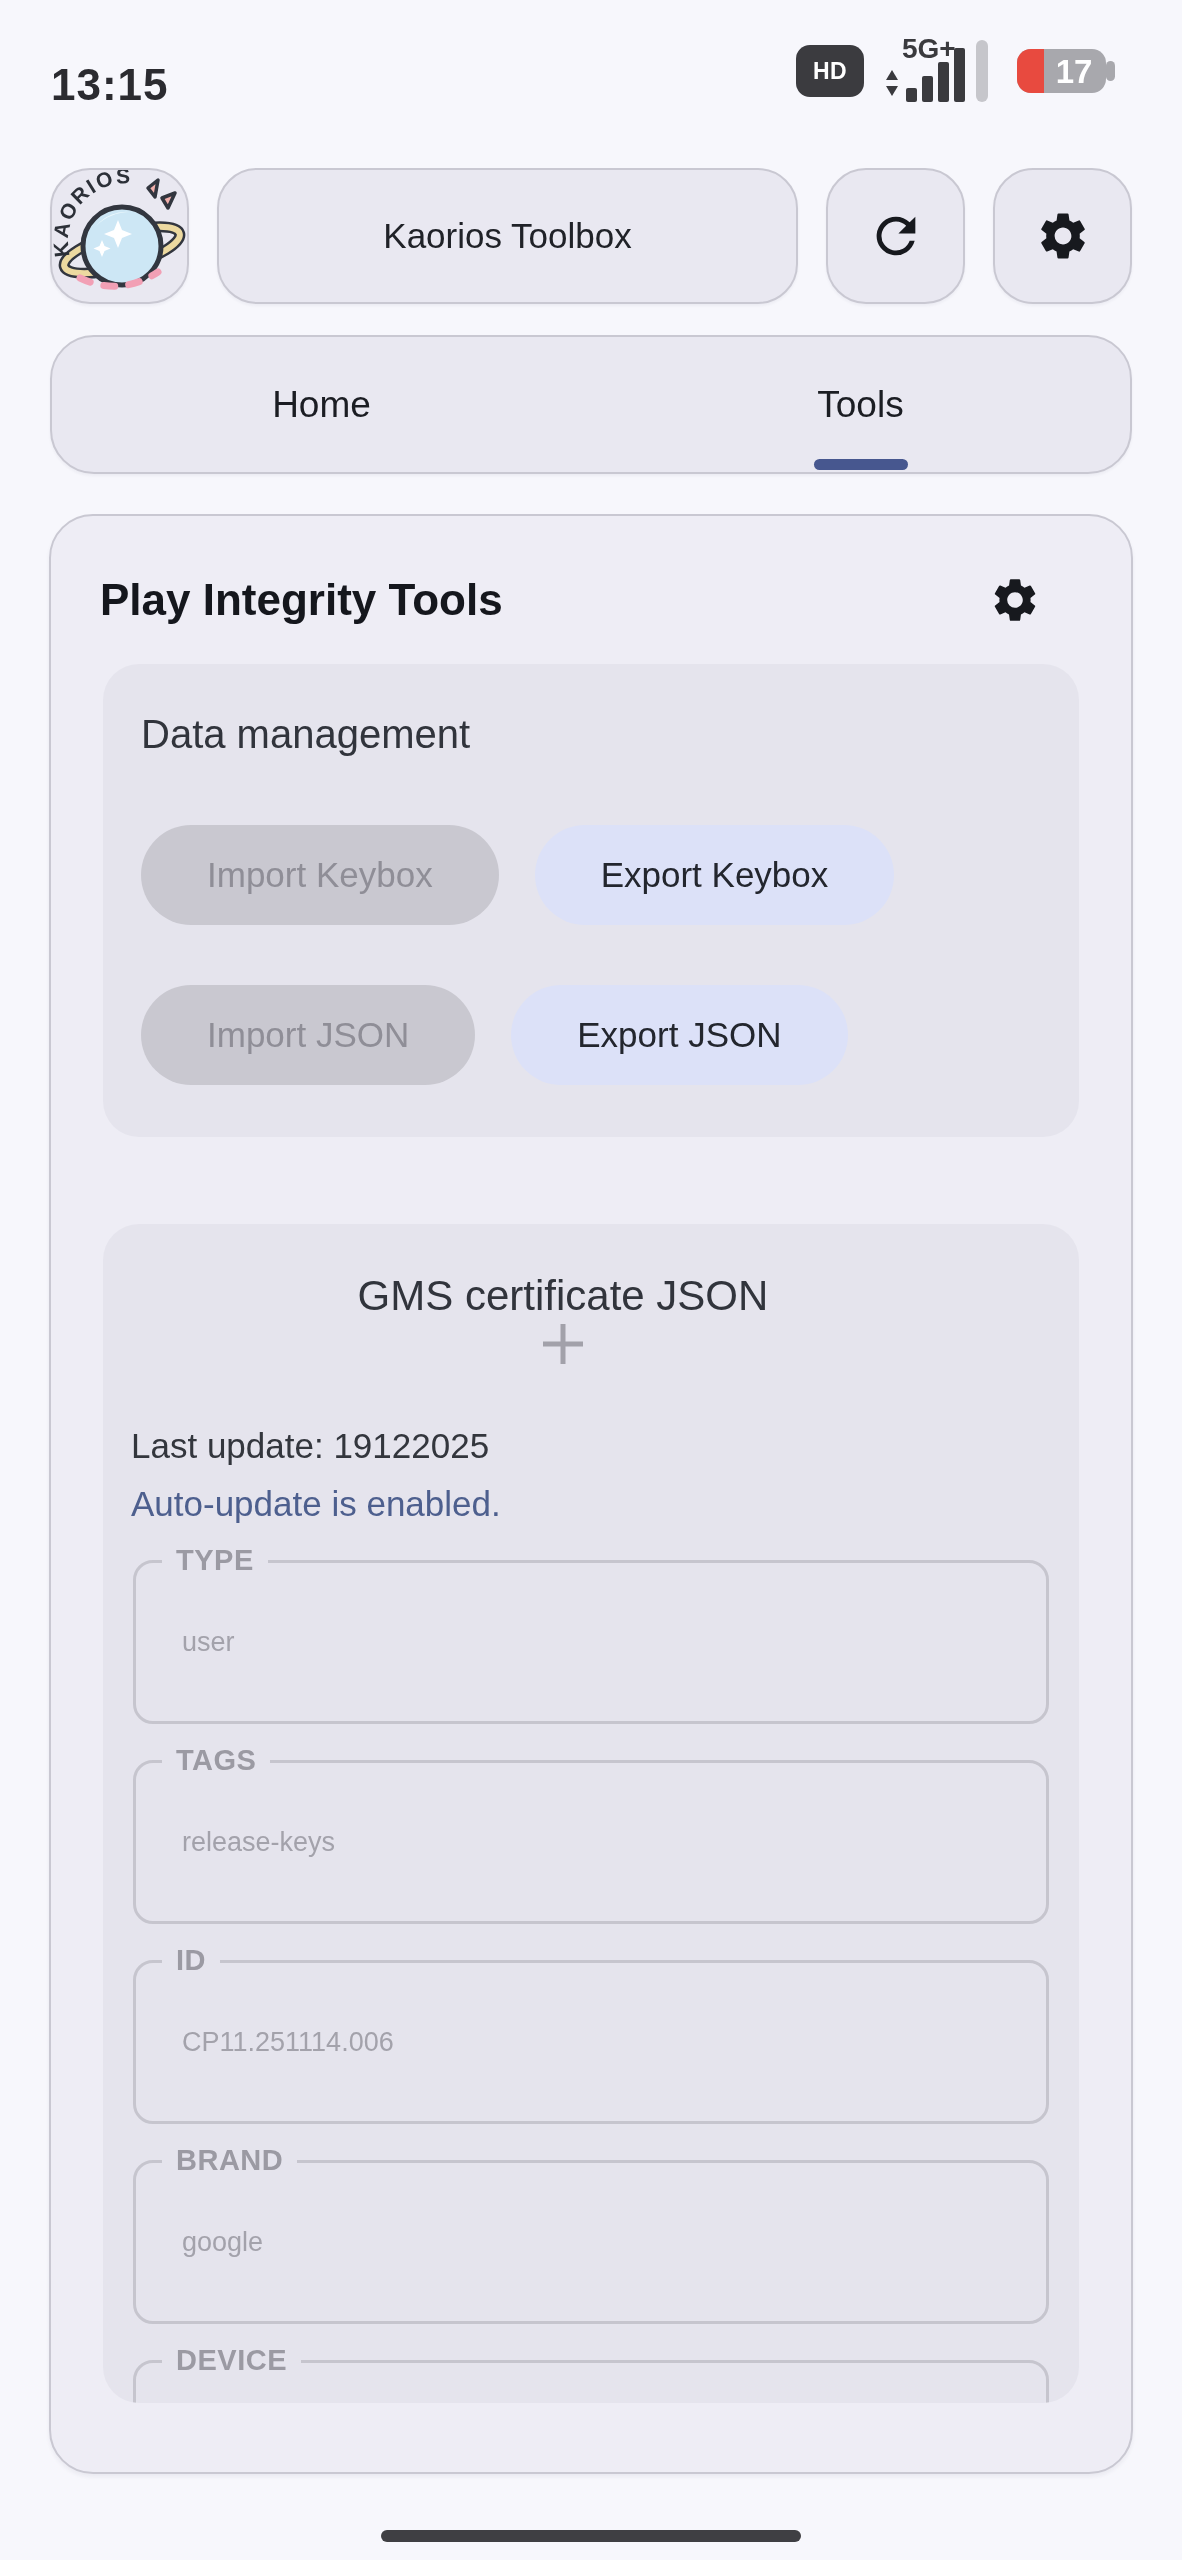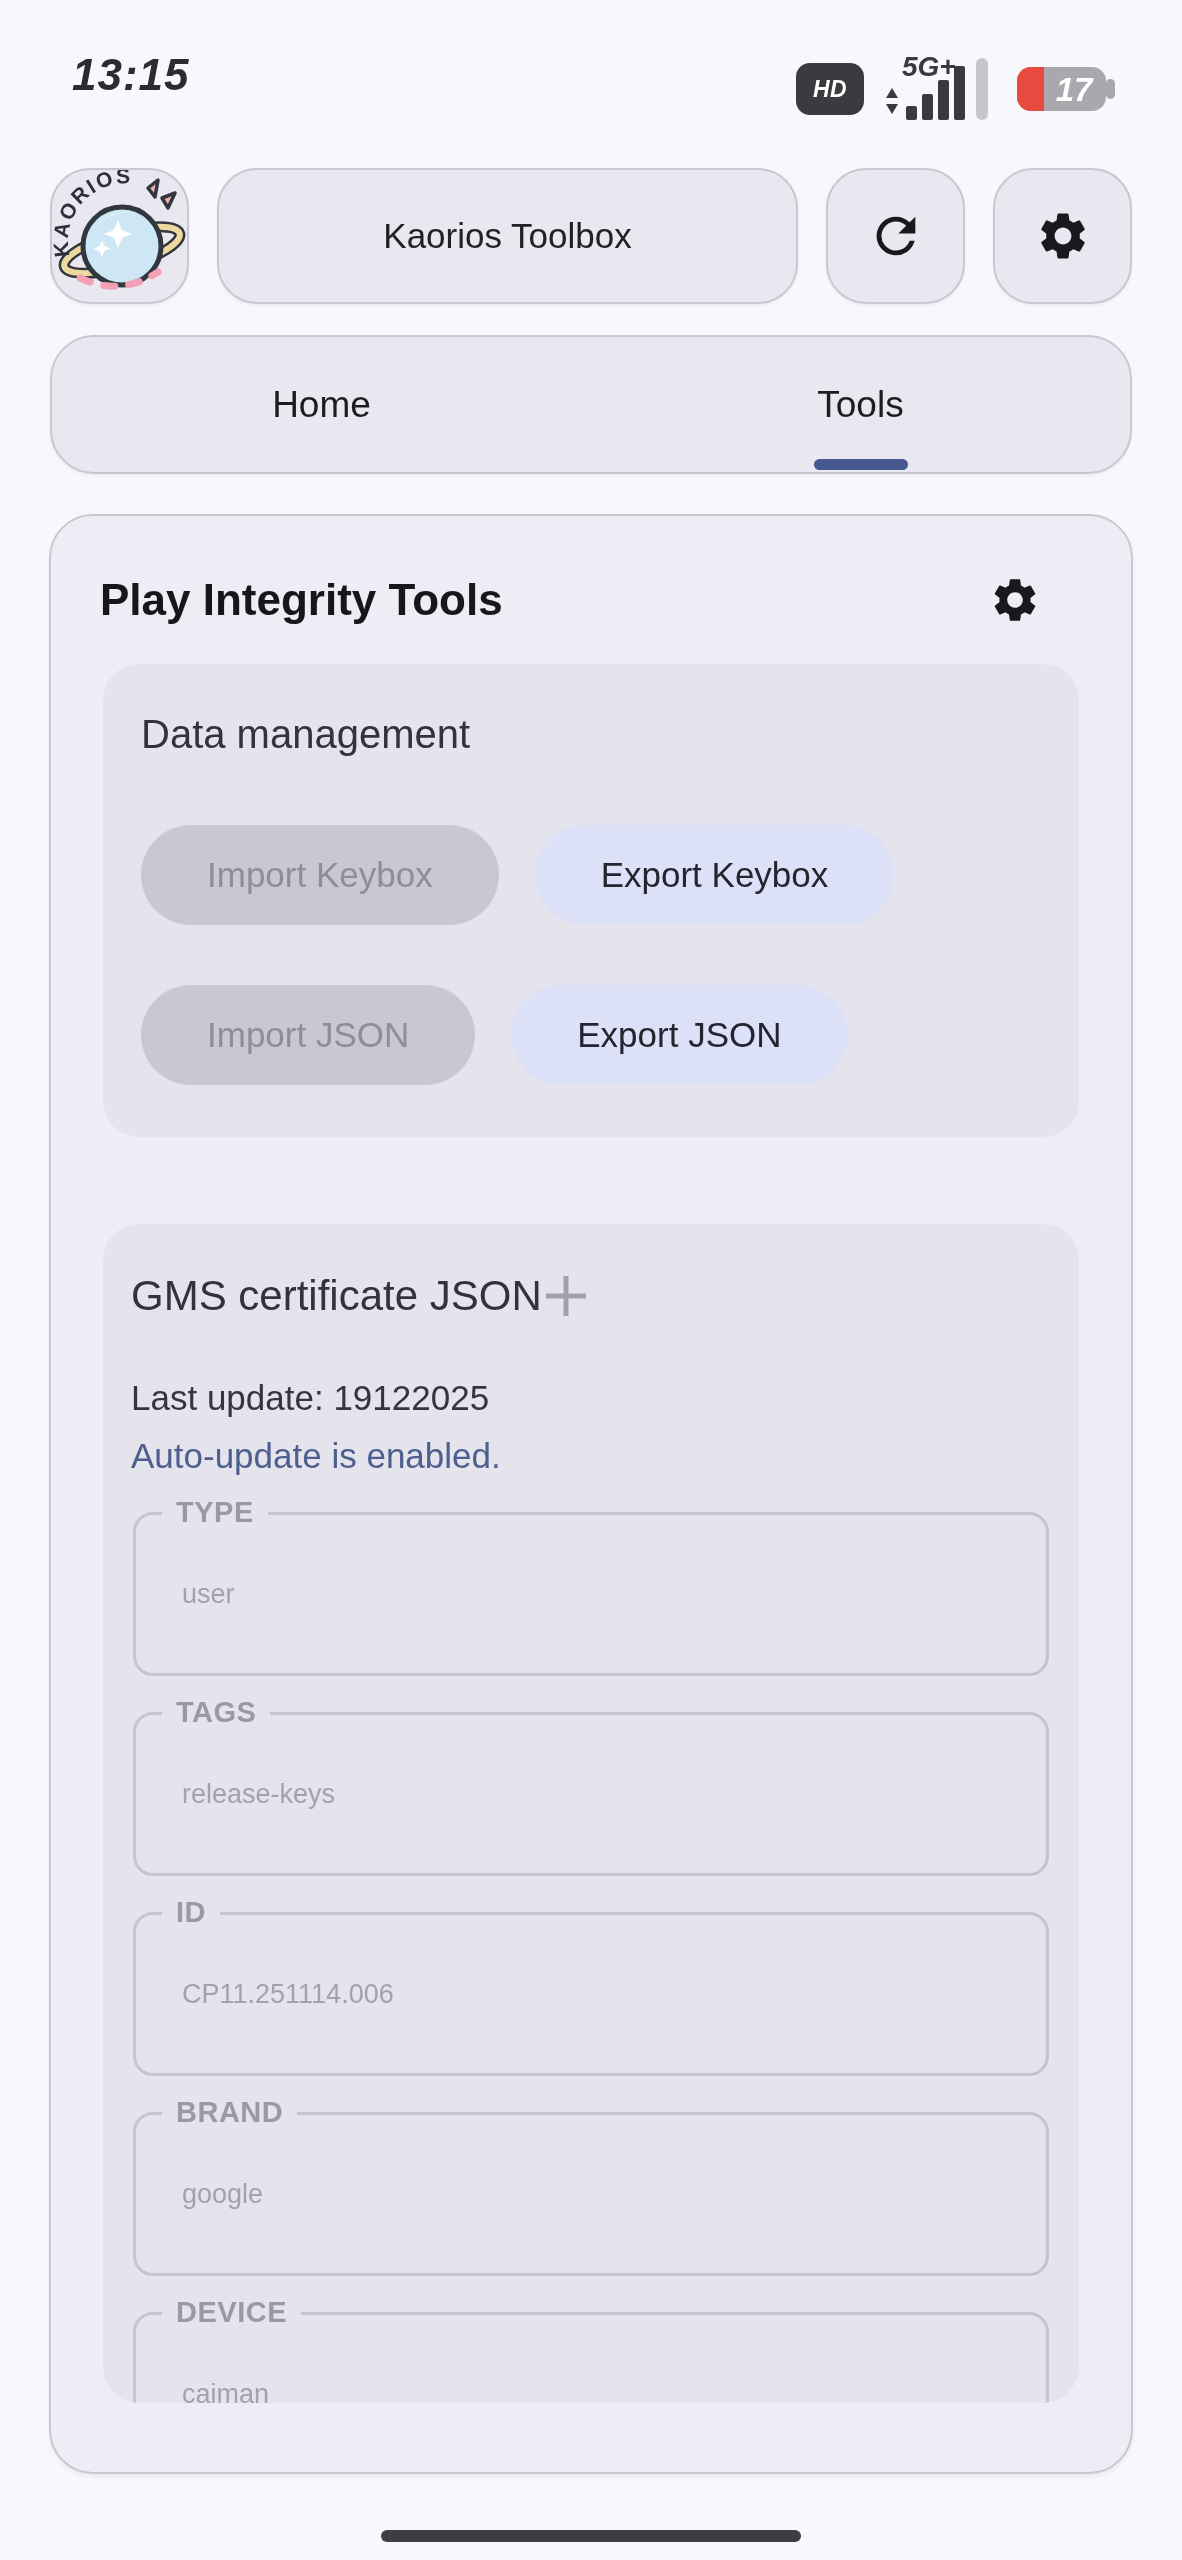--- a/index.html
+++ b/index.html
@@ -24,22 +24,22 @@
   html,body{width:1182px;height:2560px;}
   body{
     background:var(--page-bg);
     font-family:"Liberation Sans", sans-serif;
     position:relative;
     overflow:hidden;
     color:var(--ink);
   }
   
   .status-bar{
-    display:flex;justify-content:space-between;align-items:flex-start;
-    padding:50px 62px 0 72px;height:110px;font-style:italic;
+    display:flex;justify-content:space-between;align-items:flex-end;
+    padding:50px 62px 0 51px;height:110px;
   }
   .status-time{font-size:44px;font-weight:700;color:#2b2b30;letter-spacing:1px;}
   .status-icons{display:flex;align-items:center;gap:14px;}
   .hd-badge{
     width:68px;height:52px;border-radius:14px;background:#3b3b3f;
     display:flex;align-items:center;justify-content:center;
     color:#fff;font-size:23px;font-weight:700;letter-spacing:.5px;
   }
   
   .header-row{
@@ -90,22 +90,23 @@
   .btn-row.second{margin-top:68px;}
   .pill-btn{
     height:100px;border-radius:50px;border:none;
     padding:0 66px;font-size:35px;font-family:inherit;cursor:pointer;
     display:flex;align-items:center;justify-content:center;white-space:nowrap;
   }
   .pill-btn.gray{background:var(--btn-gray-bg);color:var(--btn-gray-text);}
   .pill-btn.blue{background:var(--btn-blue-bg);color:#23262e;}
   .section-gms{margin-top:87px;height:1179px;padding:48px 0 0;overflow:hidden;}
   .gms-header{
-    display:flex;justify-content:flex-start;align-items:center;
+    display:flex;justify-content:center;align-items:center;
     padding:0 84px 0 28px;
+    flex-direction:column;
   }
   .gms-title{font-size:42px;font-weight:500;color:var(--ink-soft);}
   .plus-btn{background:none;border:none;cursor:pointer;line-height:0;padding:0;}
   .update-line{margin:58px 28px 0;font-size:35px;color:#33363d;}
   .auto-line{margin:18px 28px 0;font-size:35px;color:var(--link-blue);}
   .fields{margin:36px 30px 0;}
   .field{
     position:relative;height:164px;border:3px solid var(--field-border);
     border-radius:20px;margin-bottom:36px;
   }

